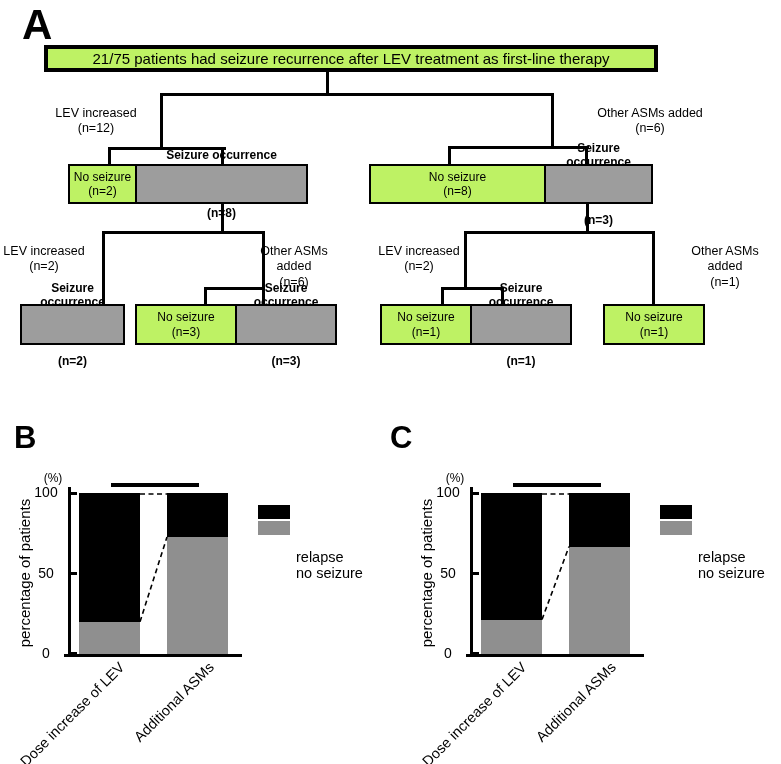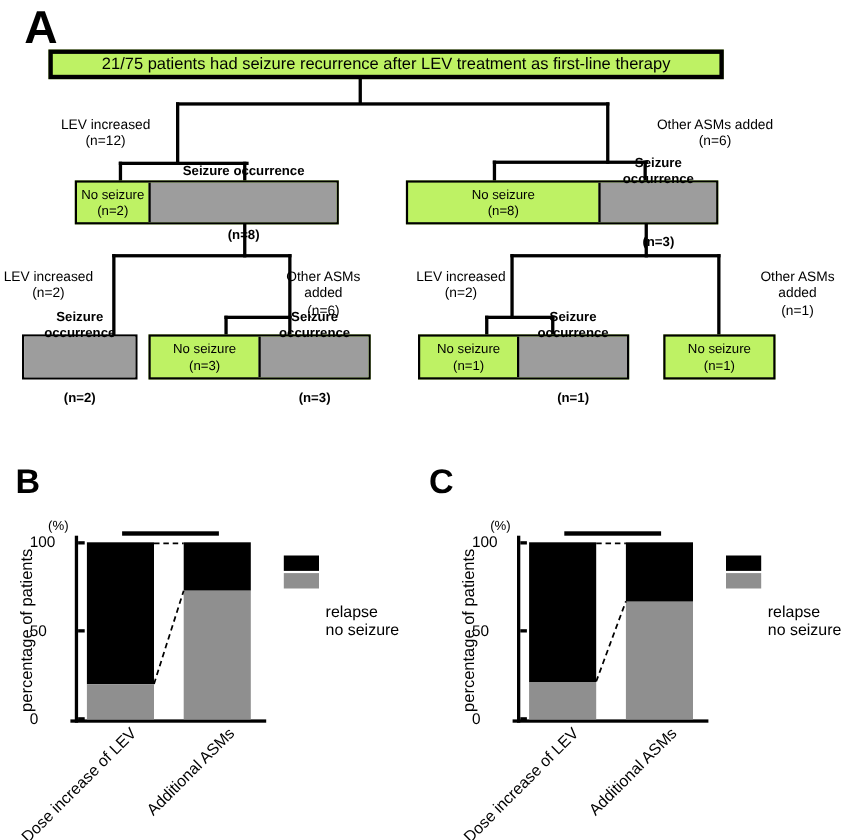--- a/index.html
+++ b/index.html
@@ -21,21 +21,21 @@
   .osec + .osec{border-left:2px solid #000;}
   .blabel{position:absolute;text-align:center;font-size:12.5px;line-height:1.22;}
 
   
   .chart-panel{position:absolute;top:440px;width:400px;height:324px;}
   #panel-b{left:0px;}
   #panel-c{left:402px;}
   .yaxis{position:absolute;left:68px;top:47px;width:3px;height:170px;background:#000;}
   .xaxis{position:absolute;left:64px;top:214px;width:178px;height:3px;background:#000;}
   .ytick{position:absolute;left:71px;width:6px;height:3px;background:#000;}
-  .ytick-label{position:absolute;left:27px;width:38px;text-align:left;
+  .ytick-label{position:absolute;left:27px;width:38px;text-align:center;
                font-size:14px;line-height:1;}
   .yunit{position:absolute;left:36px;top:31px;width:34px;text-align:center;font-size:12px;}
   .ylab{position:absolute;left:-69px;top:123px;width:190px;height:20px;text-align:center;
         font-size:15px;transform:rotate(-90deg);}
   .bar{position:absolute;top:53px;width:61px;height:161px;display:flex;
        flex-direction:column;justify-content:flex-end;}
   .pv{position:absolute;left:68px;top:19px;width:172px;text-align:center;font-size:15.5px;}
   .pline{position:absolute;left:111px;top:43px;width:88px;height:4px;background:#000;}
   .leg-swatch{position:absolute;left:258px;width:32px;height:14px;}
   .leg-label{position:absolute;left:296px;font-size:14.5px;line-height:1;margin-top:45px;}

